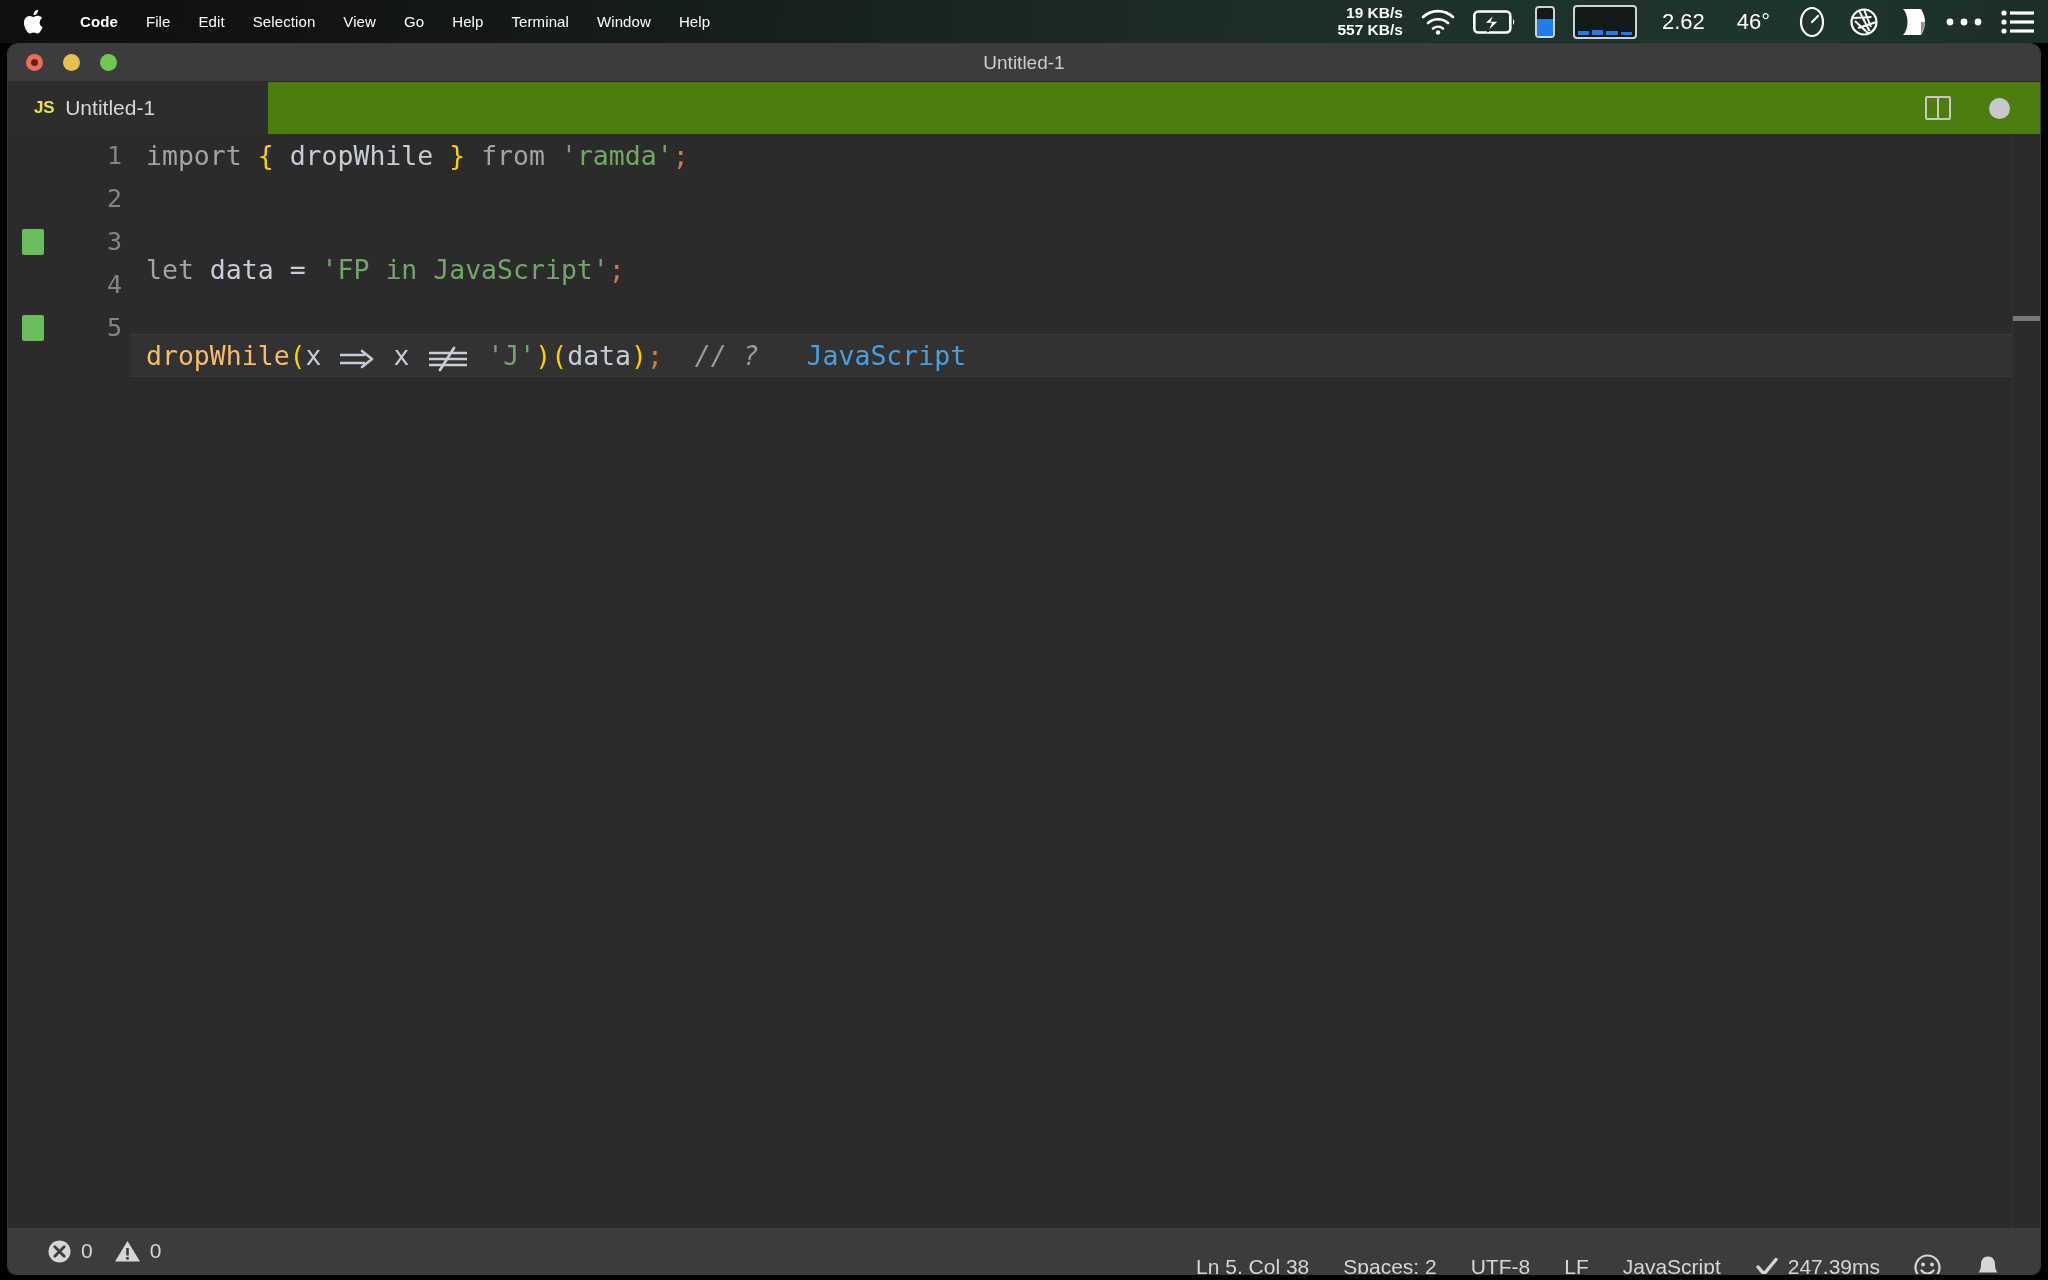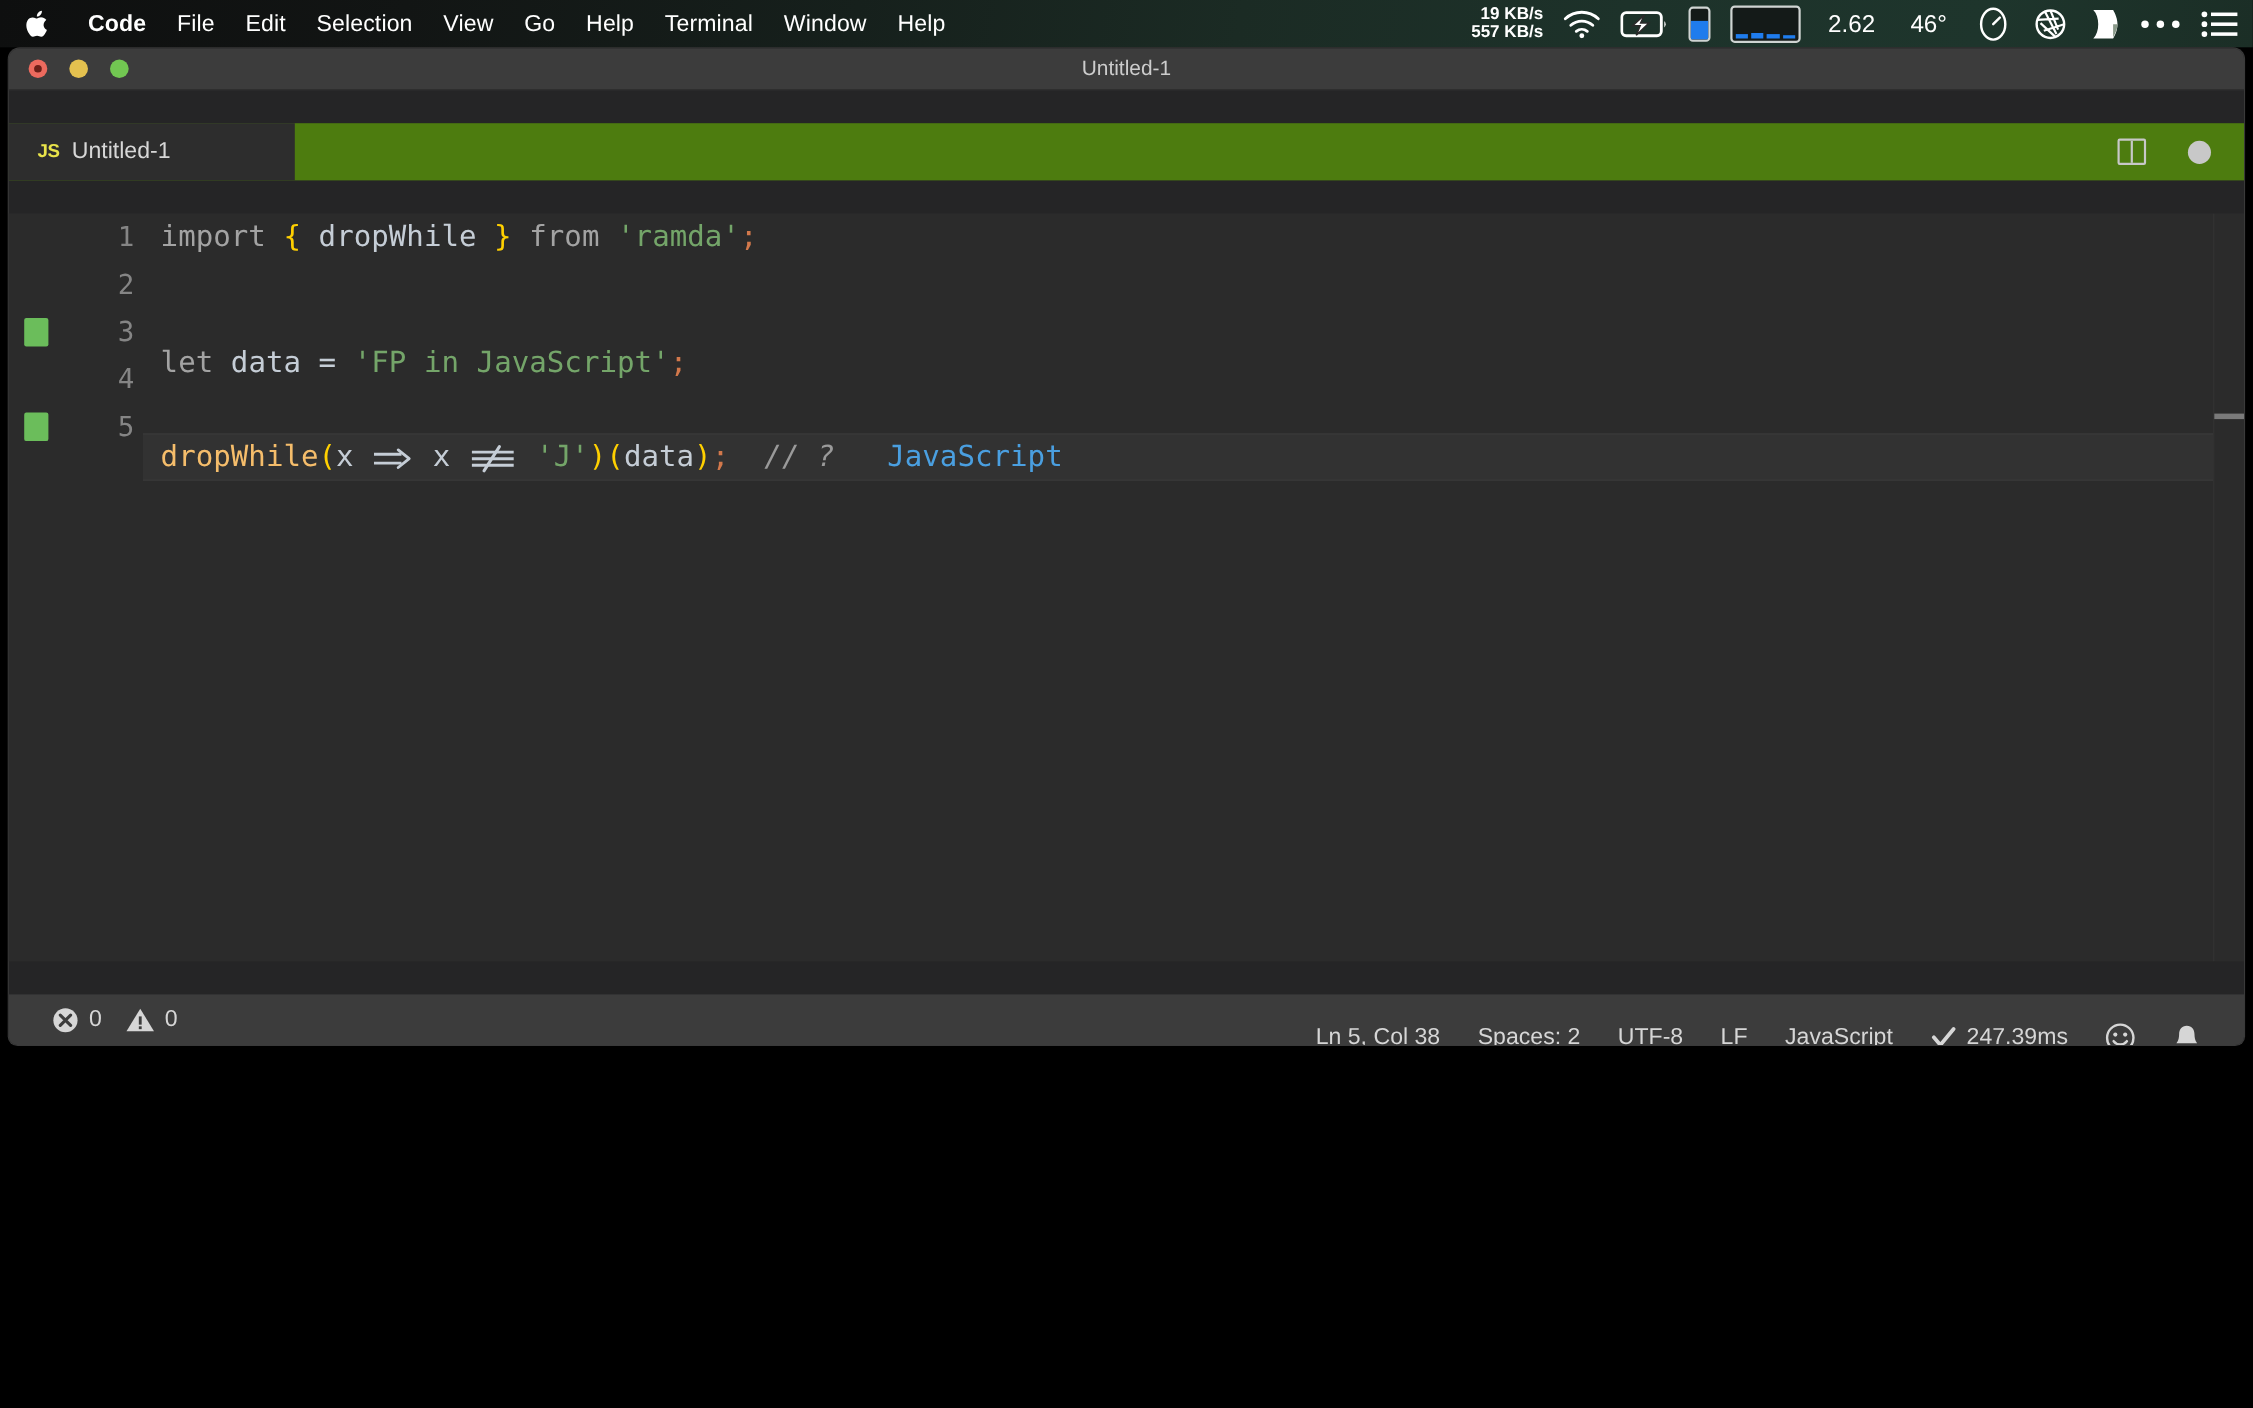--- a/index.html
+++ b/index.html
@@ -17,21 +17,21 @@
     display:flex; align-items:center;
     color:#fff;
   }
   .mb-left{ display:flex; align-items:center; height:100%; padding-left:22px; }
   .apple-logo{
     width:26px; height:30px; margin-right:18px; position:relative;
     display:flex; align-items:center; justify-content:center;
   }
   .apple-logo svg{ display:block; }
   .mb-item{
-    font-size:21px; color:#fff; padding:0 14px; line-height:43px;
+    font-size:15px; color:#fff; padding:0 14px; line-height:43px;
     white-space:nowrap; letter-spacing:.1px;
   }
   .mb-item.bold{ font-weight:bold; }
   .mb-right{ margin-left:auto; display:flex; align-items:center; height:100%; padding-right:4px; gap:0px;}
   .mb-r{ display:flex; align-items:center; justify-content:center; height:100%; padding:0 9px;}
   .netspeed{ display:flex; flex-direction:column; align-items:flex-end; line-height:1.05; font-size:15.5px; font-weight:600;}
   .temp-txt{ font-size:22px; font-weight:500; padding:0 7px;}
 
   .vbar-meter{
     width:20px; height:32px; border:2px solid #cfd4d2; border-radius:4px;
@@ -40,24 +40,24 @@
   .vbar-meter i{ position:absolute; bottom:0; left:0; right:0; height:58%; background:#1f7ced; display:block;}
   .graph-meter{
     width:64px; height:34px; border:2px solid #cfd4d2; border-radius:4px;
     position:relative; overflow:hidden; background:#141a18;
     display:flex; align-items:flex-end; gap:3px; padding:2px 3px;
   }
   .graph-meter i{ flex:1; background:#1f7ced; display:block; }
 
   
   .vscode{
-    position:absolute; left:8px; top:44px; width:2032px; height:906px;
+    position:absolute; left:8px; top:44px; width:2032px; height:1230px;
     background:#252526; border-radius:10px 10px 8px 8px; overflow:hidden;
     box-shadow:0 0 0 1px #3a3a3a;
-    display:flex; flex-direction:column;gap:30px;
+    display:flex; flex-direction:column;
   }
   .titlebar{
     height:38px; background:#3c3c3c; position:relative; flex:0 0 38px;
     display:flex; align-items:center;
     border-bottom:1px solid #2d2d2d;
   }
   .lights{ display:flex; gap:20px; padding-left:18px; align-items:center;}
   .light{ width:17px; height:17px; border-radius:50%; position:relative;}
   .light.red{ background:#ec6a5e; }
   .light.red::after{

